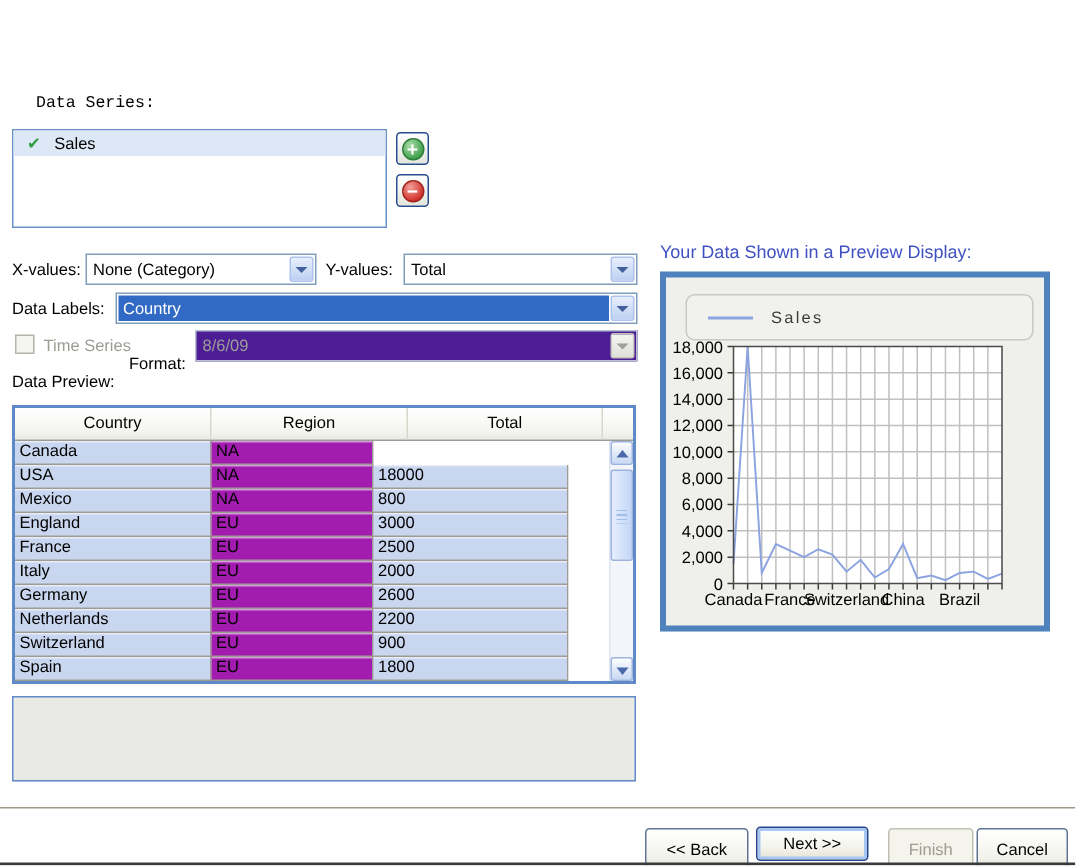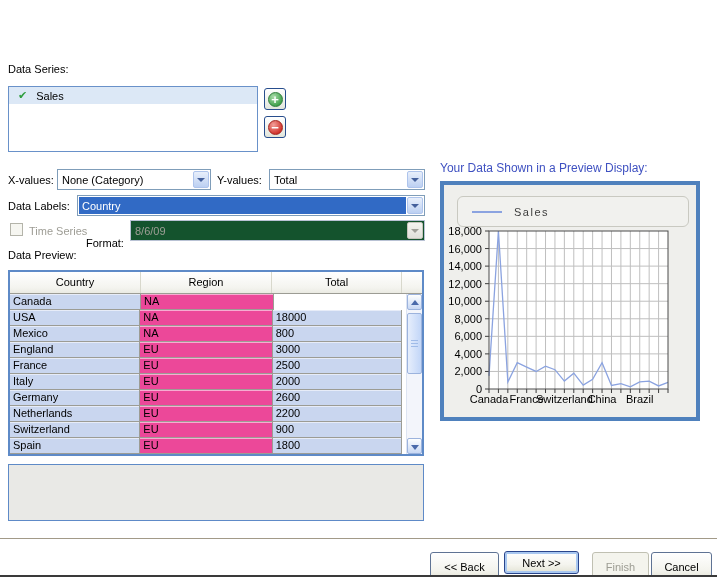--- a/index.html
+++ b/index.html
@@ -33,21 +33,21 @@
   
   .combo{position:absolute;height:21px;background:#fff;border:1px solid #7f9db9;box-sizing:border-box;}
   .combo-val{position:absolute;left:1px;top:1px;right:18px;bottom:1px;padding:3px 3px 0 3px;
              white-space:nowrap;overflow:hidden;}
   .combo-val.sel{background:#316ac5;color:#fff;}
   .combo-btn{position:absolute;right:1px;top:1px;bottom:1px;width:16px;border-radius:2px;
              background:linear-gradient(180deg,#e8effb,#bcd0f2);border:1px solid #aec4ec;
              box-sizing:border-box;}
   .chev{position:absolute;left:3px;top:6px;border-left:4px solid transparent;
         border-right:4px solid transparent;border-top:4px solid #44609c;}
-  .combo.disabled{background:#14532d;border-color:#b9c2d4;}
+  .combo.disabled{background:#4c1d95;border-color:#b9c2d4;}
   .combo.disabled .combo-val{color:#9e9e96;}
   .combo.disabled .combo-btn{background:linear-gradient(180deg,#f4f4f0,#e0e0da);border-color:#c6c6bd;}
   .combo.disabled .chev{border-top-color:#a0a099;}
   .checkbox{position:absolute;left:10px;top:223px;width:13px;height:13px;background:#f6f6f1;
             border:1px solid #b4b4aa;box-sizing:border-box;}
   .gray-lbl{color:#9e9d95;}
 
   
   .table{position:absolute;left:8px;top:270px;width:416px;height:186px;background:#fff;
          border:2px solid #5e8ac7;box-sizing:border-box;}
@@ -55,21 +55,21 @@
          background:linear-gradient(180deg,#ffffff,#f4f4ef 75%,#eaeae2);}
   .th{height:100%;line-height:21px;text-align:center;border-right:1px solid #d8d8cc;box-sizing:border-box;}
   .th-stub{flex:1;border-right:none;}
   .tbody-wrap{display:flex;height:160px;}
   .tbody{width:396px;}
   .trow{display:flex;height:16px;}
   .tcell{height:16px;box-sizing:border-box;border-right:1px solid #9c9c94;border-bottom:1px solid #9c9c94;
          box-shadow:inset 0 1px 0 rgba(255,255,255,.55);padding:1px 0 0 3px;line-height:13px;
          white-space:nowrap;overflow:hidden;}
   .tcell.c0{width:131px;background:#c9d6ef;}
-  .tcell.c1{width:133px;background:#ec4899;}
+  .tcell.c1{width:108px;background:#a21caf;}
   .tcell.c2{width:130px;background:#c9d6ef;}
   .tstub{width:4px;background:#fff;}
   .vscroll{position:relative;width:16px;height:160px;background:#f3f5fb;border-left:1px solid #dde4f2;box-sizing:border-box;}
   .sb-btn{position:absolute;left:0;width:15px;height:16px;box-sizing:border-box;border:1px solid #9cb3dd;
           border-radius:2px;background:linear-gradient(180deg,#fdfefe,#c8d8f4);}
   .sb-up{top:0;} .sb-down{bottom:0;}
   .arr-up{position:absolute;left:3px;top:5px;border-left:4px solid transparent;border-right:4px solid transparent;
           border-bottom:5px solid #4a6aaa;}
   .arr-down{position:absolute;left:3px;top:6px;border-left:4px solid transparent;border-right:4px solid transparent;
           border-top:5px solid #4a6aaa;}
@@ -106,21 +106,21 @@
   .btn.cancel{left:651px;top:552px;width:61px;}
   .bottom-edge{position:absolute;left:0;bottom:0;width:717px;height:2px;background:#3a3a3a;}
 </style>
 </head>
 <body>
 
 <div class="win">
 
 
 
-  <div class="lbl" style="left:8px;top:62px;">Data Series:</div>
+  <div class="lbl" style="left:24px;top:62px;font-family:Liberation Mono, monospace;">Data Series:</div>
   <div class="listbox">
     <div class="list-item">
       <span class="check">✔</span>
       <span>Sales</span>
     </div>
   </div>
   <button class="tool-btn add">
     <span class="circ green">+</span>
   </button>
   <button class="tool-btn rem">

